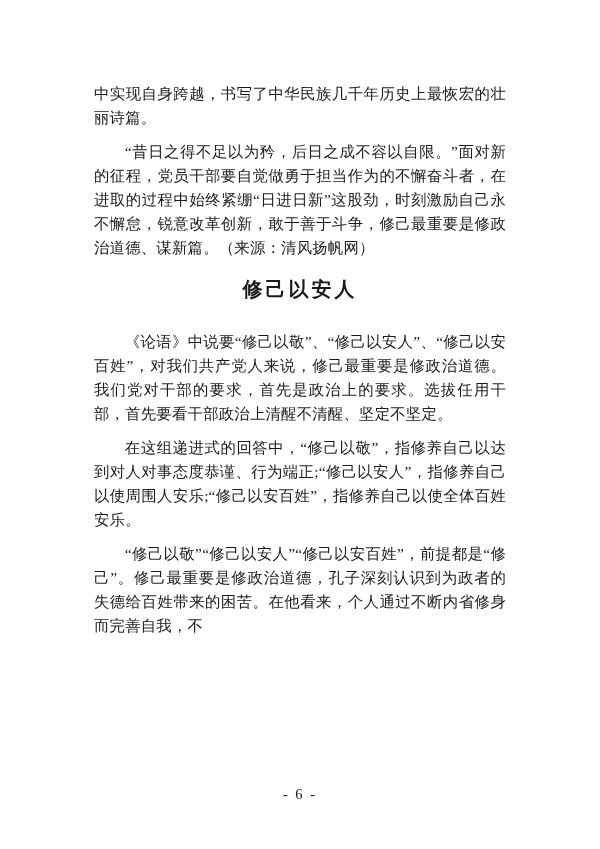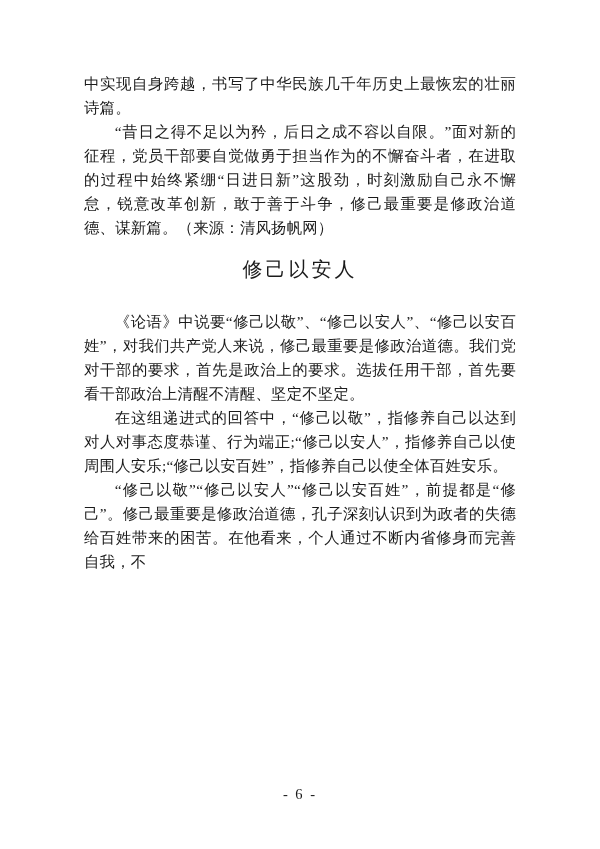--- a/index.html
+++ b/index.html
@@ -16,42 +16,42 @@
     font-family: "Liberation Serif", "DejaVu Serif", serif;
     color: #1b1b1b;
   }
   .content {
     position: absolute;
     left: 84px;
     top: 72px;
     width: 432px;
   }
   .para {
-    margin: 0;
+    margin: 10px;
     font-size: 15.4px;
     line-height: 24px;
     text-align: justify;
     text-indent: 2em;
     letter-spacing: 0.2px;
     word-break: break-all;
   }
   .para.continuation {
     text-indent: 0;
   }
   .section-header {
     margin-top: 30px;
     font-size: 16.5px;
     font-weight: bold;
     line-height: 24px;
   }
   .article-title {
     margin: 16px 0 12px 0;
     text-align: center;
     font-size: 20px;
-    font-weight: normal;
+    font-weight: bold;
     line-height: 26px;
     letter-spacing: 3px;
   }
   .first-article-para {
     margin-top: 28px;
   }
   .page-footer {
     position: absolute;
     left: 0;
     top: 785px;

